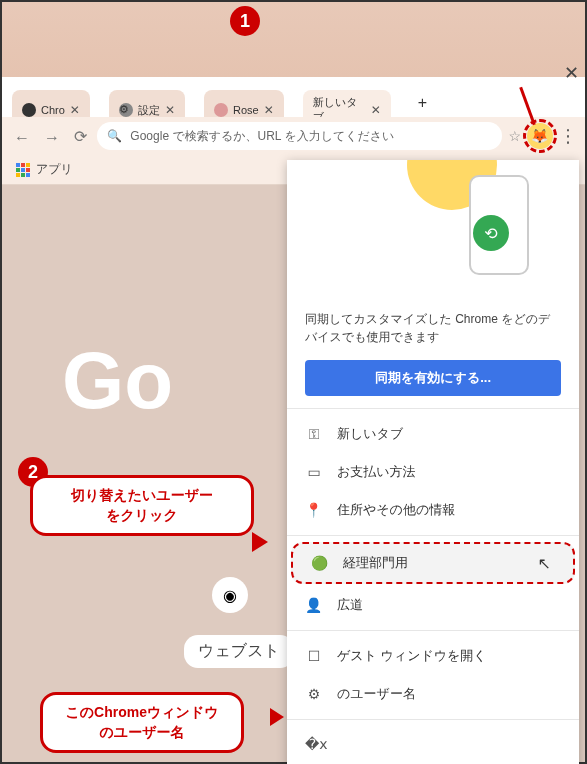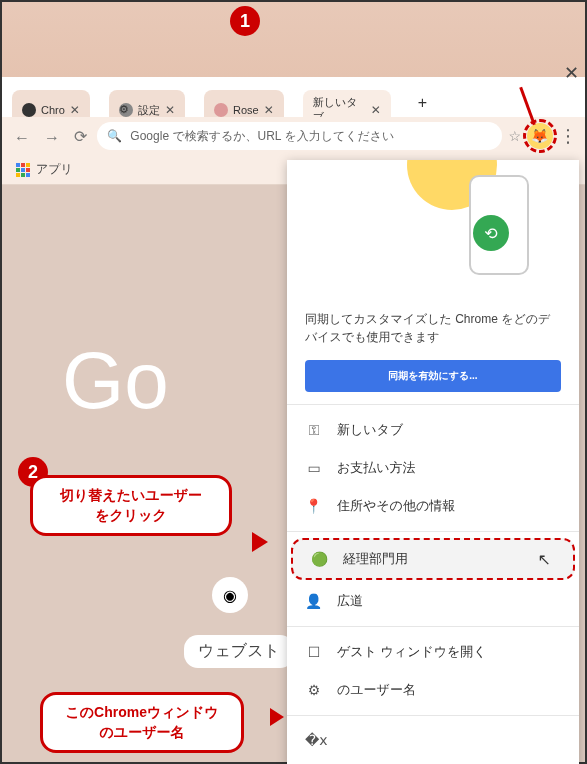--- a/index.html
+++ b/index.html
@@ -27,43 +27,43 @@
   
   .bookmarks-bar { position: absolute; top: 153px; left: 0; width: 100%; height: 30px; background: #f9ede5; display: flex; align-items: center; padding: 0 14px; font-size: 12px; color: #444; gap: 6px; border-bottom: 1px solid #e5d5ca; }
   .apps-icon { width: 14px; height: 14px; display: inline-grid; grid-template-columns: repeat(3,1fr); gap: 1px; }
   .apps-icon span { background: #4285f4; }
   .apps-icon span:nth-child(2){background:#ea4335;} .apps-icon span:nth-child(3){background:#fbbc05;}
   .apps-icon span:nth-child(4){background:#34a853;} .apps-icon span:nth-child(5){background:#4285f4;}
   .apps-icon span:nth-child(6){background:#ea4335;} .apps-icon span:nth-child(7){background:#fbbc05;}
   .apps-icon span:nth-child(8){background:#34a853;} .apps-icon span:nth-child(9){background:#4285f4;}
   
   .content { position: absolute; top: 183px; left: 0; width: 100%; bottom: 0; background: #decbc0; }
-  .google-logo { position: absolute; left: 60px; top: 150px; font-size: 80px; font-weight: 400; color: #fff; font-family: "Product Sans", Arial; text-align: right; }
+  .google-logo { position: absolute; left: 60px; top: 150px; font-size: 80px; font-weight: 700; color: #fff; font-family: "Product Sans", Arial; text-align: right; }
   .chrome-circle { position: absolute; left: 210px; top: 392px; width: 36px; height: 36px; background: #fff; border-radius: 50%; display:flex; align-items:center; justify-content:center;}
   .webstore-chip { position: absolute; left: 182px; top: 450px; background: #fff; border-radius: 14px; padding: 6px 14px; font-size: 16px; color: #444; }
   
   .profile-menu { position: absolute; right: 6px; top: 158px; width: 292px; background: #fff; box-shadow: 0 2px 10px rgba(0,0,0,.25); padding-bottom: 8px; }
   .pm-hero { height: 140px; position: relative; overflow: hidden; }
   .pm-hero .sun { position:absolute; left:120px; top:-40px; width:90px; height:90px; border-radius:50%; background:#ffd966;}
   .pm-hero .phone { position:absolute; right:50px; top:15px; width:60px; height:100px; border:2px solid #ccc; border-radius:10px; background:#fff;}
   .pm-hero .sync { position:absolute; right:70px; top:55px; width:36px; height:36px; background:#34a853; border-radius:50%; color:#fff; display:flex; align-items:center; justify-content:center;}
   .pm-desc { padding: 10px 18px 14px; font-size: 12px; color: #444; line-height: 1.5; }
-  .pm-sync-btn { margin: 0 18px 12px; background: #3b74e7; color: #fff; text-align: center; padding: 9px; border-radius: 4px; font-size: 10px; font-weight: 600; }
+  .pm-sync-btn { margin: 0 18px 12px; background: #3b74e7; color: #fff; text-align: center; padding: 9px; border-radius: 4px; font-size: 13px; font-weight: 600; }
   .pm-sep { height: 1px; background: #e6e6e6; margin: 6px 0; }
   .pm-item { display: flex; align-items: center; gap: 14px; padding: 10px 18px; font-size: 13px; color: #333; }
   .pm-item .ico { width: 18px; text-align: center; color: #555; font-size: 14px; }
   .pm-item.dashed { border: 2.5px dashed #c00; border-radius: 12px; margin: 2px 4px; background: #f3f3f3; position: relative; }
   .pm-item.dashed .cursor { position: absolute; right: 22px; top: 10px; font-size: 16px; }
   .pm-exit-box { border: 2.5px dashed #c00; border-radius: 10px; padding: 2px 6px; display: inline-block; }
   
   .callout { position: absolute; background: #fff; border: 3px solid #c00; border-radius: 16px; padding: 8px 12px; font-size: 14px; color: #c00; font-weight: 600; line-height: 1.4; text-align: center; }
   .callout-badge { position: absolute; width: 30px; height: 30px; background: #c00; color: #fff; border-radius: 50%; display: flex; align-items: center; justify-content: center; font-weight: bold; font-size: 18px; }
   .c1 { right: 16px; top: 20px; width: 310px; }
   .b1 { left: 228px; top: 4px; }
-  .c2 { left: 28px; top: 473px; width: 202px; }
+  .c2 { left: 28px; top: 473px; width: 224px; }
   .b2 { left: 16px; top: 455px; }
   .c3 { left: 38px; top: 690px; width: 204px; }
   
   .arrow { position: absolute; width: 0; height: 0; }
   .arrow-line1 { position: absolute; right: 56px; top: 84px; width: 3px; height: 40px; background: #c00; transform: rotate(-20deg); }
   .arrow.a2 { left: 250px; top: 530px; border-top: 10px solid transparent; border-bottom: 10px solid transparent; border-left: 16px solid #c00; }
   .arrow.a3 { left: 268px; top: 706px; border-top: 9px solid transparent; border-bottom: 9px solid transparent; border-left: 14px solid #c00; }
 </style>
 </head>
 <body>

